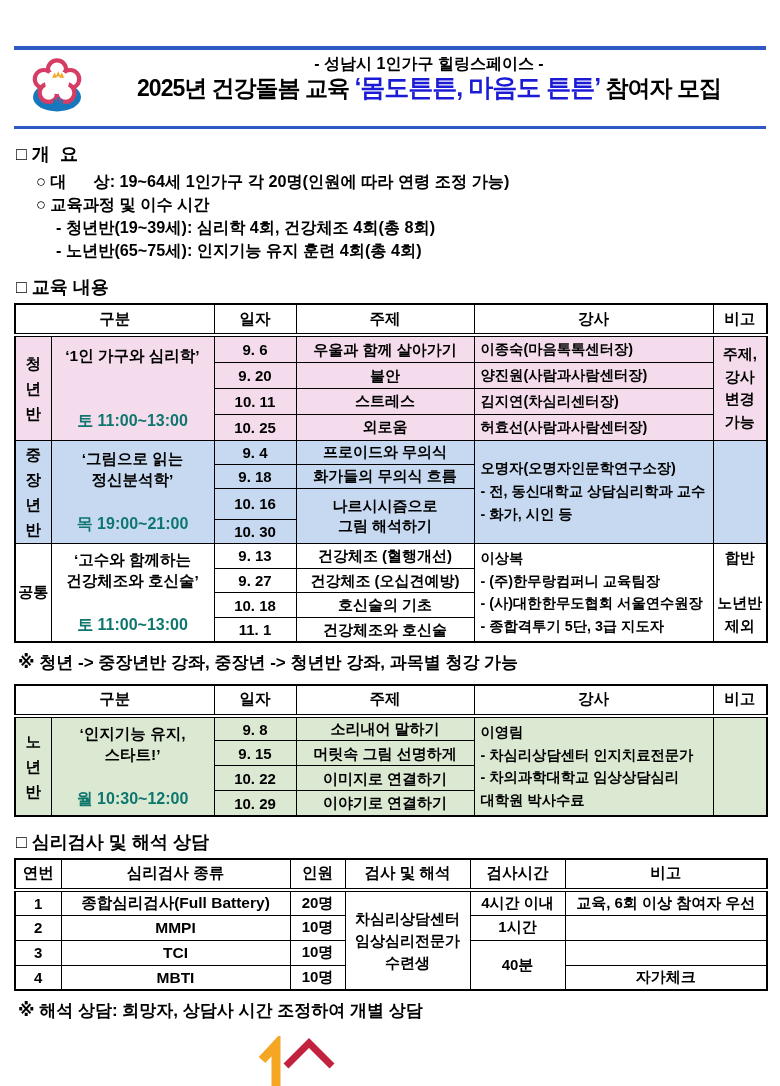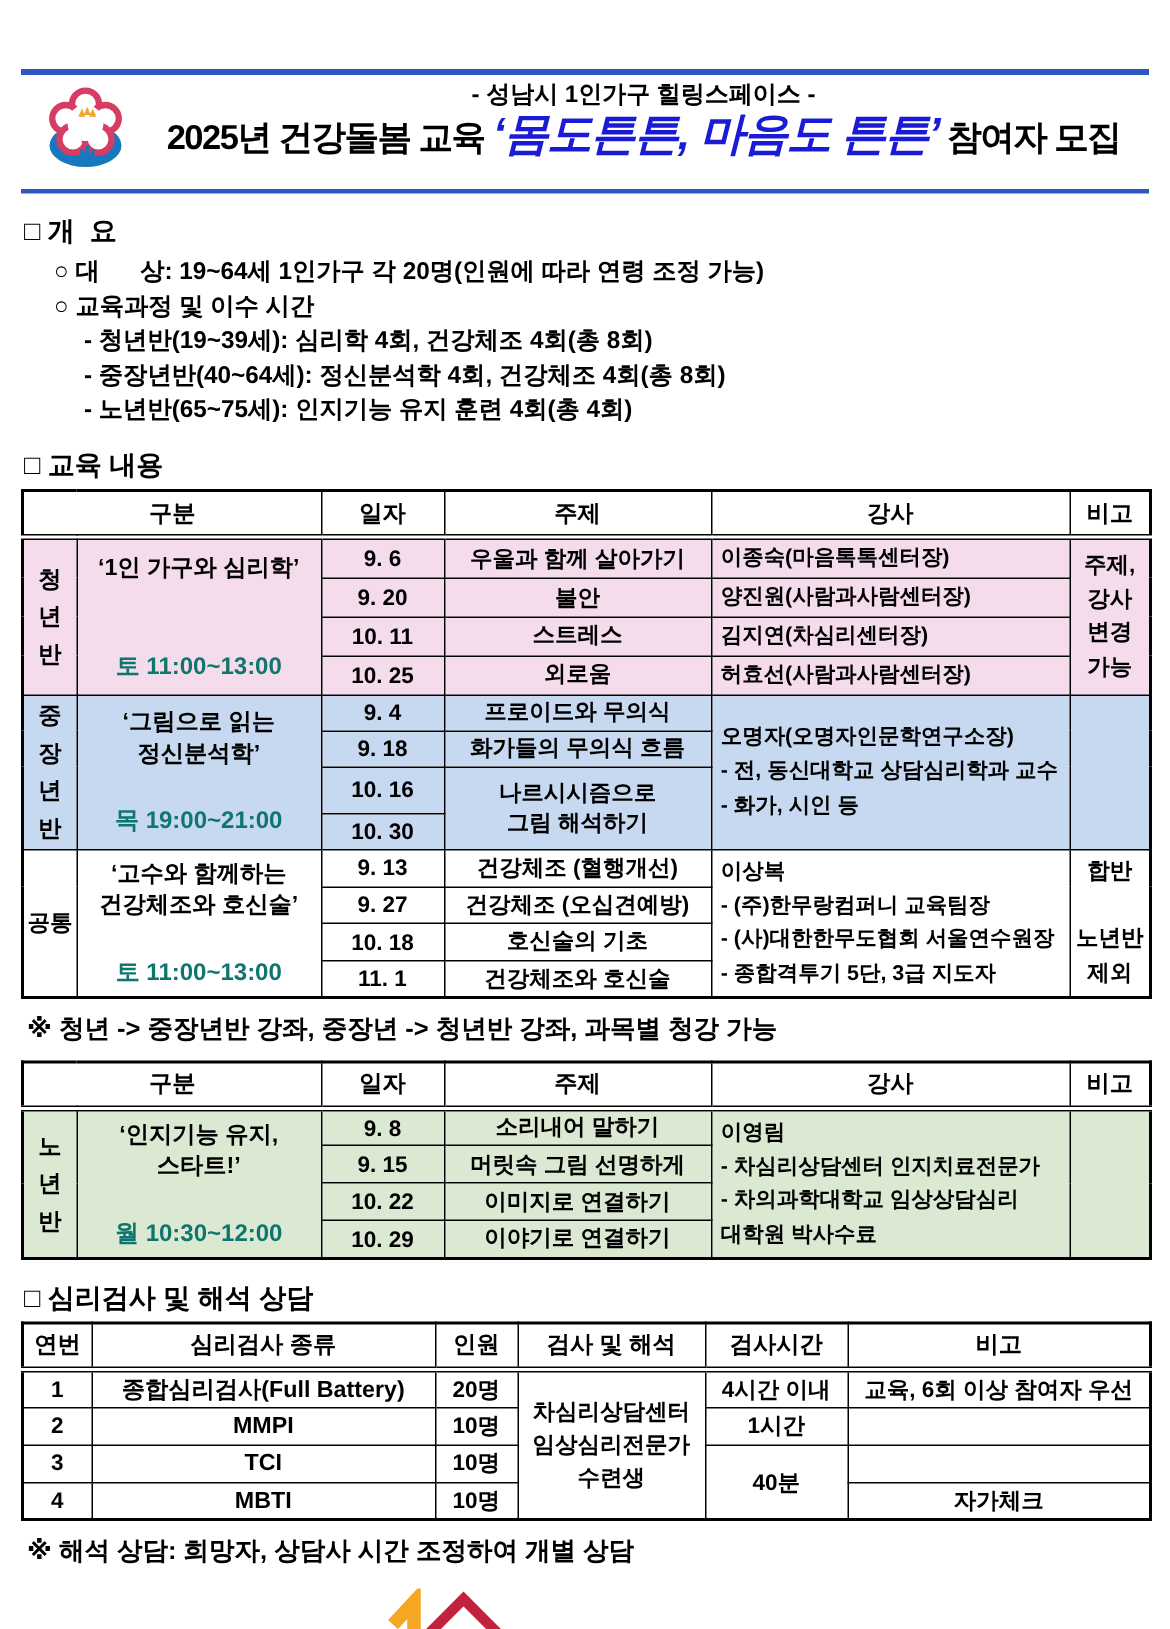--- a/index.html
+++ b/index.html
@@ -8,21 +8,21 @@
   .page{position:relative;width:752px;margin:0 auto;padding-top:46px;}
 
   
   .header-band{border-top:4px solid #2e58c4;border-bottom:3px solid #2e58c4;
                display:flex;align-items:flex-start;padding:5px 4px;height:66px;}
   .logo-wrap{width:78px;display:flex;justify-content:center;}
   .titles{flex:1;text-align:center;line-height:1.15;}
   .subtitle{font-size:16px;font-weight:800;letter-spacing:0px;}
   .main-title{font-size:23px;font-weight:800;letter-spacing:-1px;white-space:nowrap;}
   .main-title .part{white-space:pre-wrap;}
-  .hl{color:#1b1bd6;font-size:30px;font-style:italic;}
+  .hl{color:#1b1bd6;font-size:25px;}
 
   
   .sec-heading{font-size:18px;font-weight:800;margin:13px 0 4px 2px;white-space:pre-wrap;}
   .ov-line{font-size:16.2px;line-height:1.42;white-space:pre-wrap;}
   .ind1{margin-left:22px;}
   .ind2{margin-left:42px;}
 
   
   table{border-collapse:collapse;table-layout:fixed;width:752px;background:#fff;}
   table{border:2px solid #000;}
@@ -78,21 +78,20 @@
       <div class="subtitle">- 성남시 1인가구 힐링스페이스 -</div>
       <div class="main-title"><span class="part">2025년 건강돌봄 교육 </span><span class="part hl">‘몸도튼튼, 마음도 튼튼’</span><span class="part"> 참여자 모집</span></div>
     </div>
   </div>
 
   <div>
     <div class="sec-heading">□ 개  요</div>
     <div class="ov-line ind1">○ 대      상: 19~64세 1인가구 각 20명(인원에 따라 연령 조정 가능)</div>
     <div class="ov-line ind1">○ 교육과정 및 이수 시간</div>
     <div class="ov-line ind2">- 청년반(19~39세): 심리학 4회, 건강체조 4회(총 8회)</div>
-    <div class="ov-line ind2">- 중장년반(40~64세): 정신분석학 4회, 건강체조 4회(총 8회)</div>
     <div class="ov-line ind2">- 노년반(65~75세): 인지기능 유지 훈련 4회(총 4회)</div>
   </div>
 
   <div>
     <div class="sec-heading">□ 교육 내용</div>
     <table class="edu">
       <colgroup>
         <col style="width:36px">
           <col style="width:163px">
           <col style="width:82px">

